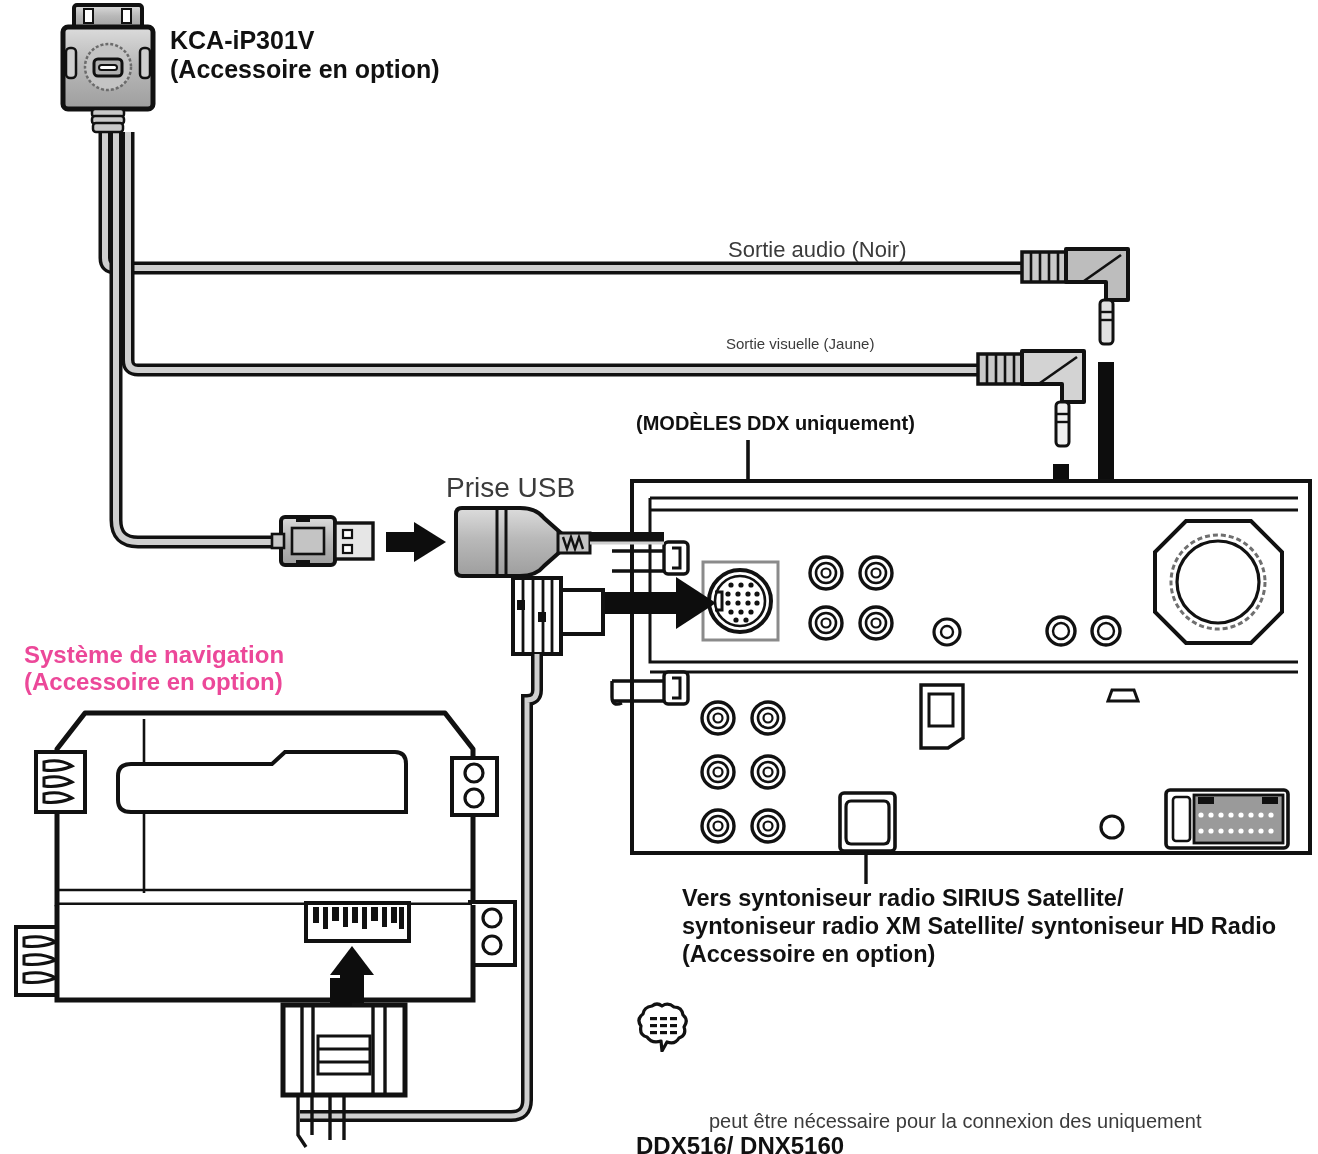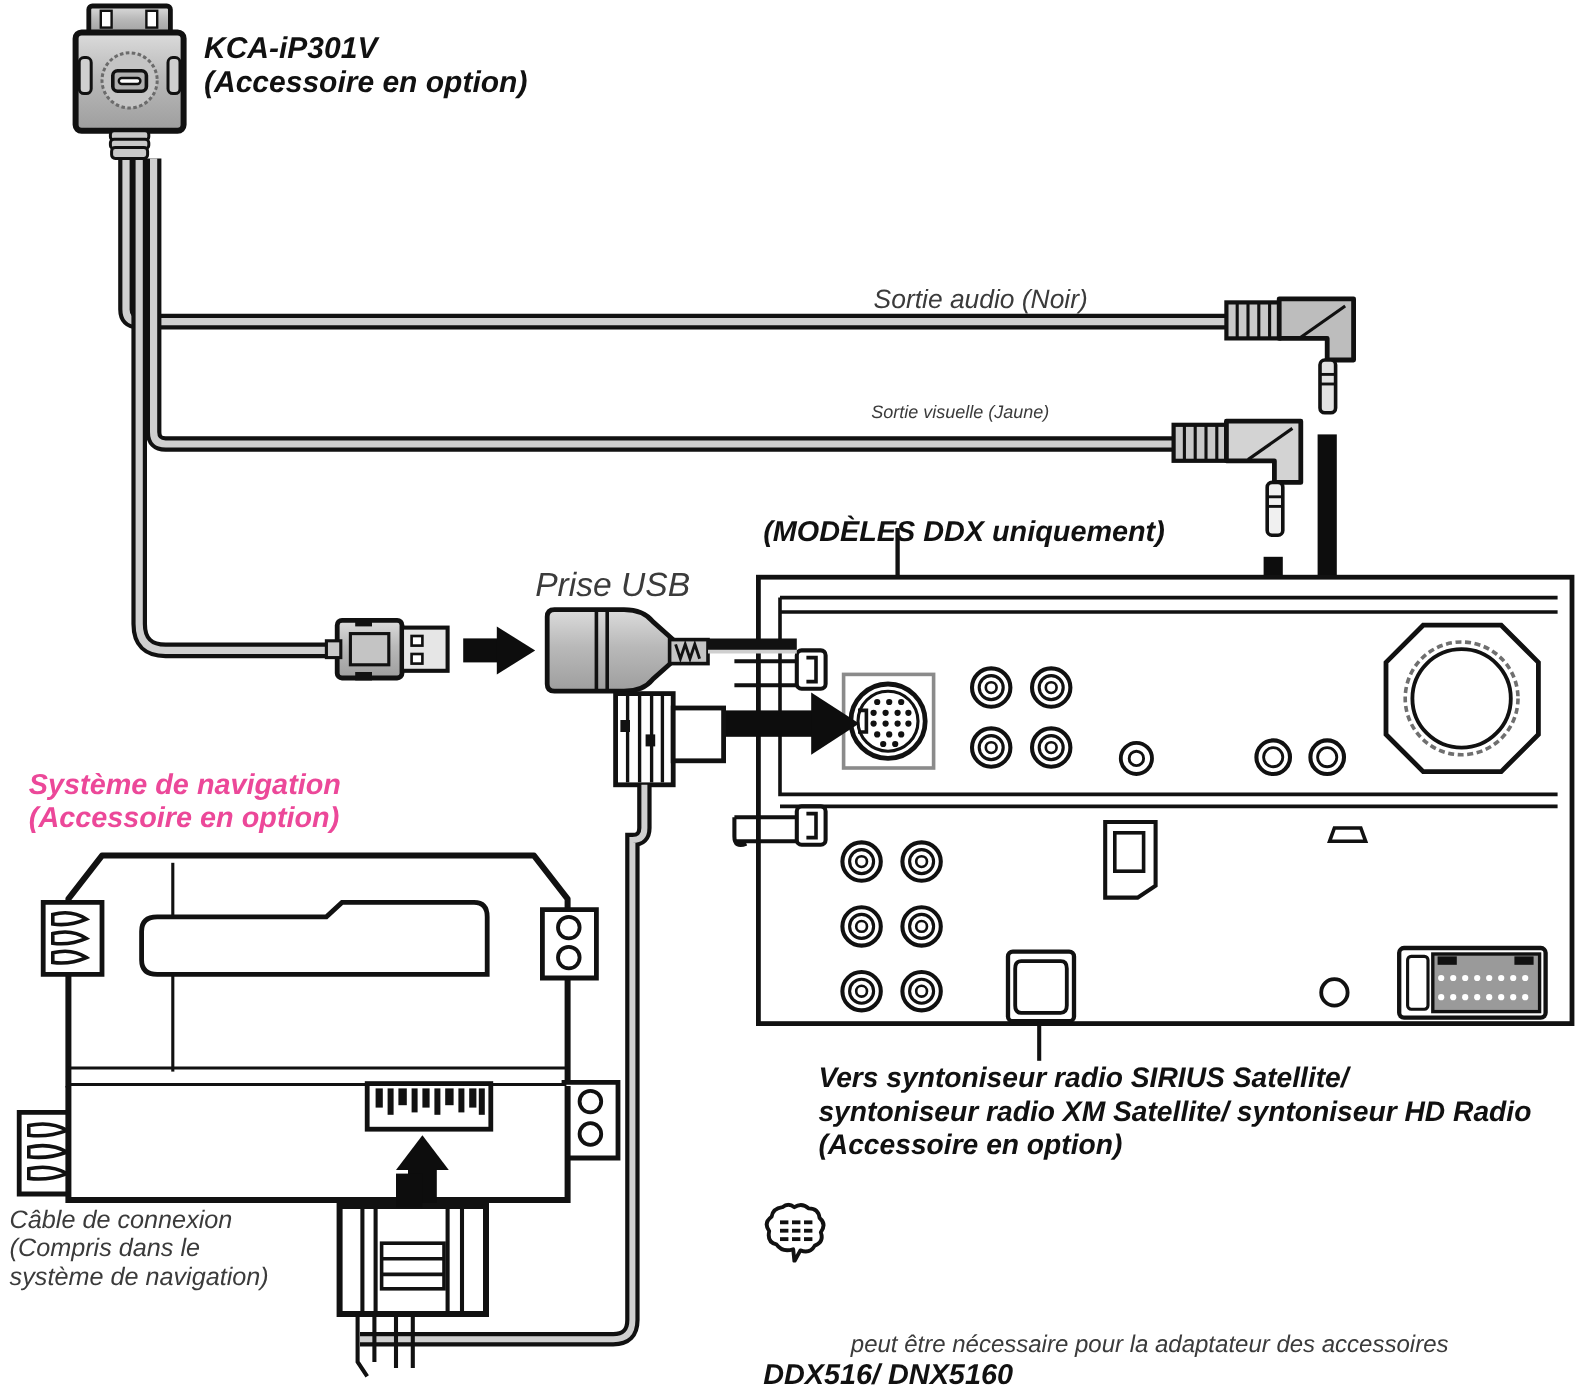--- a/index.html
+++ b/index.html
@@ -1,26 +1,26 @@
 <!DOCTYPE html>
 <html><head>
 <meta charset="utf-8">
 <style>
   html,body{margin:0;padding:0;background:#ffffff;}
   body{width:1318px;height:1154px;position:relative;overflow:hidden;
        font-family:"Liberation Sans","DejaVu Sans",sans-serif;color:#1a1a1a;}
-  #stage{position:absolute;left:0;top:0;width:1096px;height:1154px;font-style:italic;}
+  #stage{position:absolute;left:0;top:0;width:1096px;height:1154px;}
   svg#art{position:absolute;left:0;top:0;width:1318px;height:1154px;}
 
   .lbl{position:absolute;white-space:pre;line-height:1.14;}
 
   .t-kca{left:170px;top:26px;font-size:25px;font-weight:bold;color:#111;}
   .t-audio{left:728px;top:237px;font-size:22px;color:#3b3b3b;}
   .t-video{left:726px;top:335px;font-size:15px;color:#3b3b3b;}
-  .t-ddx{left:636px;top:430px;font-size:24px;font-weight:bold;color:#111;}
+  .t-ddx{left:636px;top:412px;font-size:20px;font-weight:bold;color:#111;}
   .t-usb{left:446px;top:472px;font-size:28px;color:#3b3b3b;}
   .t-nav{left:24px;top:641px;font-size:24px;font-weight:bold;color:#ec4899;}
   .t-cable{left:8px;top:1005px;font-size:21px;color:#3b3b3b;}
   .t-sirius{left:636px;top:884px;font-size:23.5px;font-weight:bold;color:#111;line-height:1.2;margin-left:46px;}
   .t-note{left:692px;top:1007px;font-size:20px;color:#3b3b3b;line-height:1.28;}
   .t-note .ind{padding-left:17px;display:block;}
   .t-bottom{left:636px;top:1132px;font-size:24px;font-weight:bold;color:#111;}
   .bubble{position:absolute;left:636px;top:1002px;width:56px;height:50px;}
 </style>
 </head>
@@ -415,23 +415,20 @@
   </svg>
 
   <div class="lbl t-kca">KCA-iP301V
 (Accessoire en option)</div>
   <div class="lbl t-audio">Sortie audio (Noir)</div>
   <div class="lbl t-video">Sortie visuelle (Jaune)</div>
   <div class="lbl t-ddx">(MODÈLES DDX uniquement)</div>
   <div class="lbl t-usb">Prise USB</div>
   <div class="lbl t-nav">Système de navigation
 (Accessoire en option)</div>
-  <div class="lbl t-cable">Câble de connexion
-(Compris dans le
-système de navigation)</div>
   <div class="lbl t-sirius">Vers syntoniseur radio SIRIUS Satellite/
 syntoniseur radio XM Satellite/ syntoniseur HD Radio
 (Accessoire en option)</div>
 
   <svg class="bubble" viewBox="0 0 56 50">
     <path d="M16 4 Q21 0 26 4 Q32 0 38 5 Q46 5 47 13 Q53 18 48 25 Q51 33 43 36 Q39 43 31 40
              L26 49 L25 39 Q16 42 11 35 Q3 33 5 24 Q0 17 7 12 Q8 5 16 4 Z" fill="#ffffff" stroke="#111" stroke-width="3.2" stroke-linejoin="round"></path>
     <g fill="#111">
       <rect x="14" y="15" width="7" height="3.2"></rect>
         <rect x="24" y="15" width="7" height="3.2"></rect>
@@ -440,20 +437,20 @@
         <rect x="24" y="22" width="7" height="3.2"></rect>
         <rect x="34" y="22" width="7" height="3.2"></rect>
       <rect x="14" y="29" width="7" height="3.2"></rect>
         <rect x="24" y="29" width="7" height="3.2"></rect>
         <rect x="34" y="29" width="7" height="3.2"></rect>
     </g>
   </svg>
 
   <div class="lbl t-note">
     <br>
-    <span class="ind">peut être nécessaire pour la adaptateur des accessoires</span>
+    <span class="ind">peut être nécessaire pour la connexion des uniquement</span>
     
     
   </div>
 
   <div class="lbl t-bottom">DDX516/ DNX5160</div>
 
 </div>
 
 </body></html>

